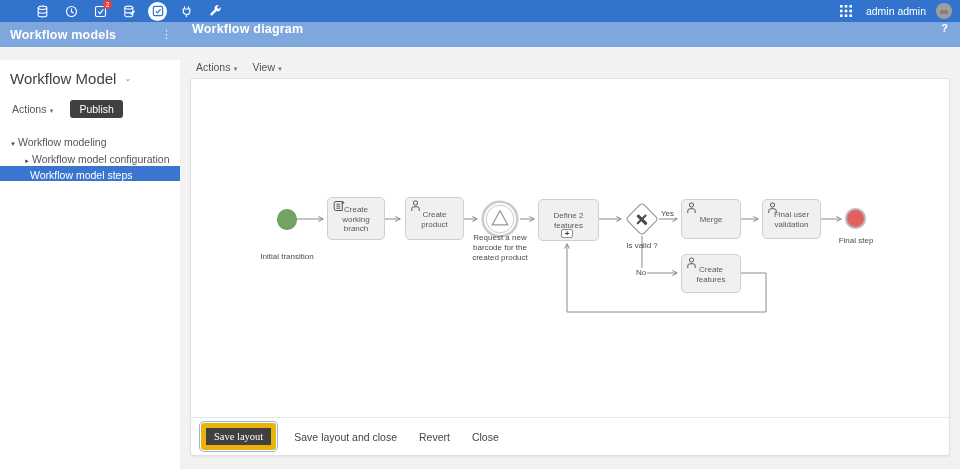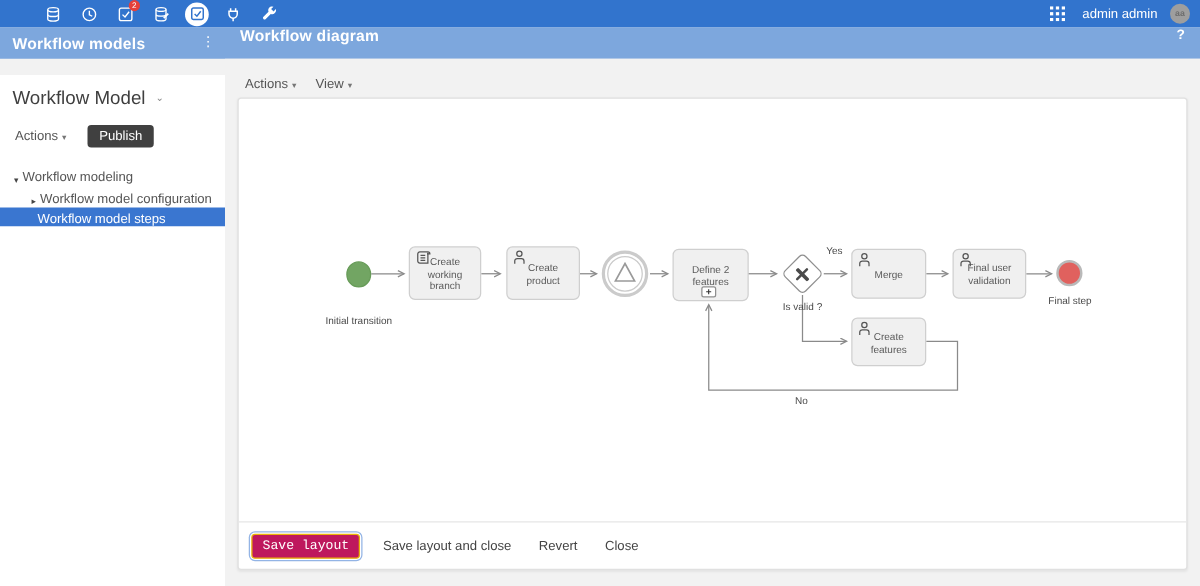--- a/index.html
+++ b/index.html
@@ -55,22 +55,22 @@
   
   .main { position:absolute; left:180px; top:47px; width:780px; height:422px; background:#f2f2f2; }
   .main-toolbar { display:flex; align-items:center; gap:14px; padding:9px 0 0 16px; height:30px; }
   .mt-item { font-size:10.5px; color:#555; cursor:pointer; }
 
   .card { position:absolute; left:10px; top:31px; width:760px; height:378px;
     background:#fff; border:1px solid #e0e0e0; border-radius:3px;
     box-shadow:0 1px 2px rgba(0,0,0,.06); display:flex; flex-direction:column; }
   .canvas { position:relative; height:339px; border-bottom:1px solid #e6e6e6; overflow:hidden; }
   .card-footer { flex:1; display:flex; align-items:center; padding-left:10px; gap:14px; }
-  .btn-primary { background:#be185d; color:#fff; border:1px solid #eab308; border-radius:3px;
-    font-size:10.5px; padding:3px 8px; cursor:pointer; font-family:Liberation Mono, monospace;
+  .btn-primary { background:#404040; color:#fff; border:5px solid #eab308; border-radius:3px;
+    font-size:10.5px; padding:3px 8px; cursor:pointer; font-family:Liberation Serif, serif;
     box-shadow:0 0 0 1px #fff, 0 0 0 2px rgba(58,118,208,.55); }
   .btn-text { background:none; border:none; color:#444; font-size:10.5px; cursor:pointer;
     font-family:inherit; padding:3px 4px; }
 
   
   .connectors { position:absolute; left:0; top:0; pointer-events:none; }
   .node { position:absolute; }
   .task { background:#f0f0f0; border:1px solid #cfcfcf; border-radius:5px;
     display:flex; align-items:center; justify-content:center; text-align:center;
     font-size:8px; color:#5a5a5a; line-height:1.2; padding:4px 3px 2px; cursor:pointer; }
@@ -258,20 +258,21 @@
         <span>Create product</span>
       </div>
 
       <div class="node" style="left:289px; top:120px;">
         <svg width="40" height="40" viewBox="0 0 40 40">
           <circle cx="20" cy="20" r="17.3" fill="#fff" stroke="#cbcbcb" stroke-width="2.6"></circle>
           <circle cx="20" cy="20" r="13.8" fill="none" stroke="#cbcbcb" stroke-width="1"></circle>
           <path d="M20,11.8 L27.7,25.8 H12.3 Z" fill="none" stroke="#9a9a9a" stroke-width="1.3"></path>
         </svg>
       </div>
+      <div class="evt-label" style="left:269px; top:154px; width:80px;">Request a new barcode for the created product</div>
 
       <div class="node task" style="left:347px; top:120px; width:61px; height:42px;">
         <span>Define 2 features</span>
       </div>
       <div class="plus-marker" style="left:370px; top:150px;">+</div>
 
       <div class="node gateway" style="left:439px; top:128px;">
         <div class="gw-bar1"></div>
         <div class="gw-bar2"></div>
       </div>
@@ -303,22 +304,22 @@
       <div class="node task" style="left:490px; top:175px; width:60px; height:39px;">
         <span class="node-icon">
           <svg width="11" height="12" viewBox="0 0 11 12" fill="none" stroke="#555" stroke-width="1">
             <circle cx="5.5" cy="3" r="2.1"></circle>
               <path d="M1.8,11 V8.8 a2,2 0 0 1 2,-2 h3.4 a2,2 0 0 1 2,2 V11"></path>
           </svg>
         </span>
         <span>Create features</span>
       </div>
 
-      <div class="edge-label" style="left:469px; top:117px;">Yes</div>
-      <div class="edge-label" style="left:444px; top:189px;margin-top:48px;">No</div>
+      <div class="edge-label" style="left:469px; top:130px;">Yes</div>
+      <div class="edge-label" style="left:444px; top:189px;">No</div>
     </div>
 
     <div class="card-footer">
       <button class="btn-primary">Save layout</button>
       <button class="btn-text">Save layout and close</button>
       <button class="btn-text">Revert</button>
       <button class="btn-text">Close</button>
     </div>
   </div>
 </div>

